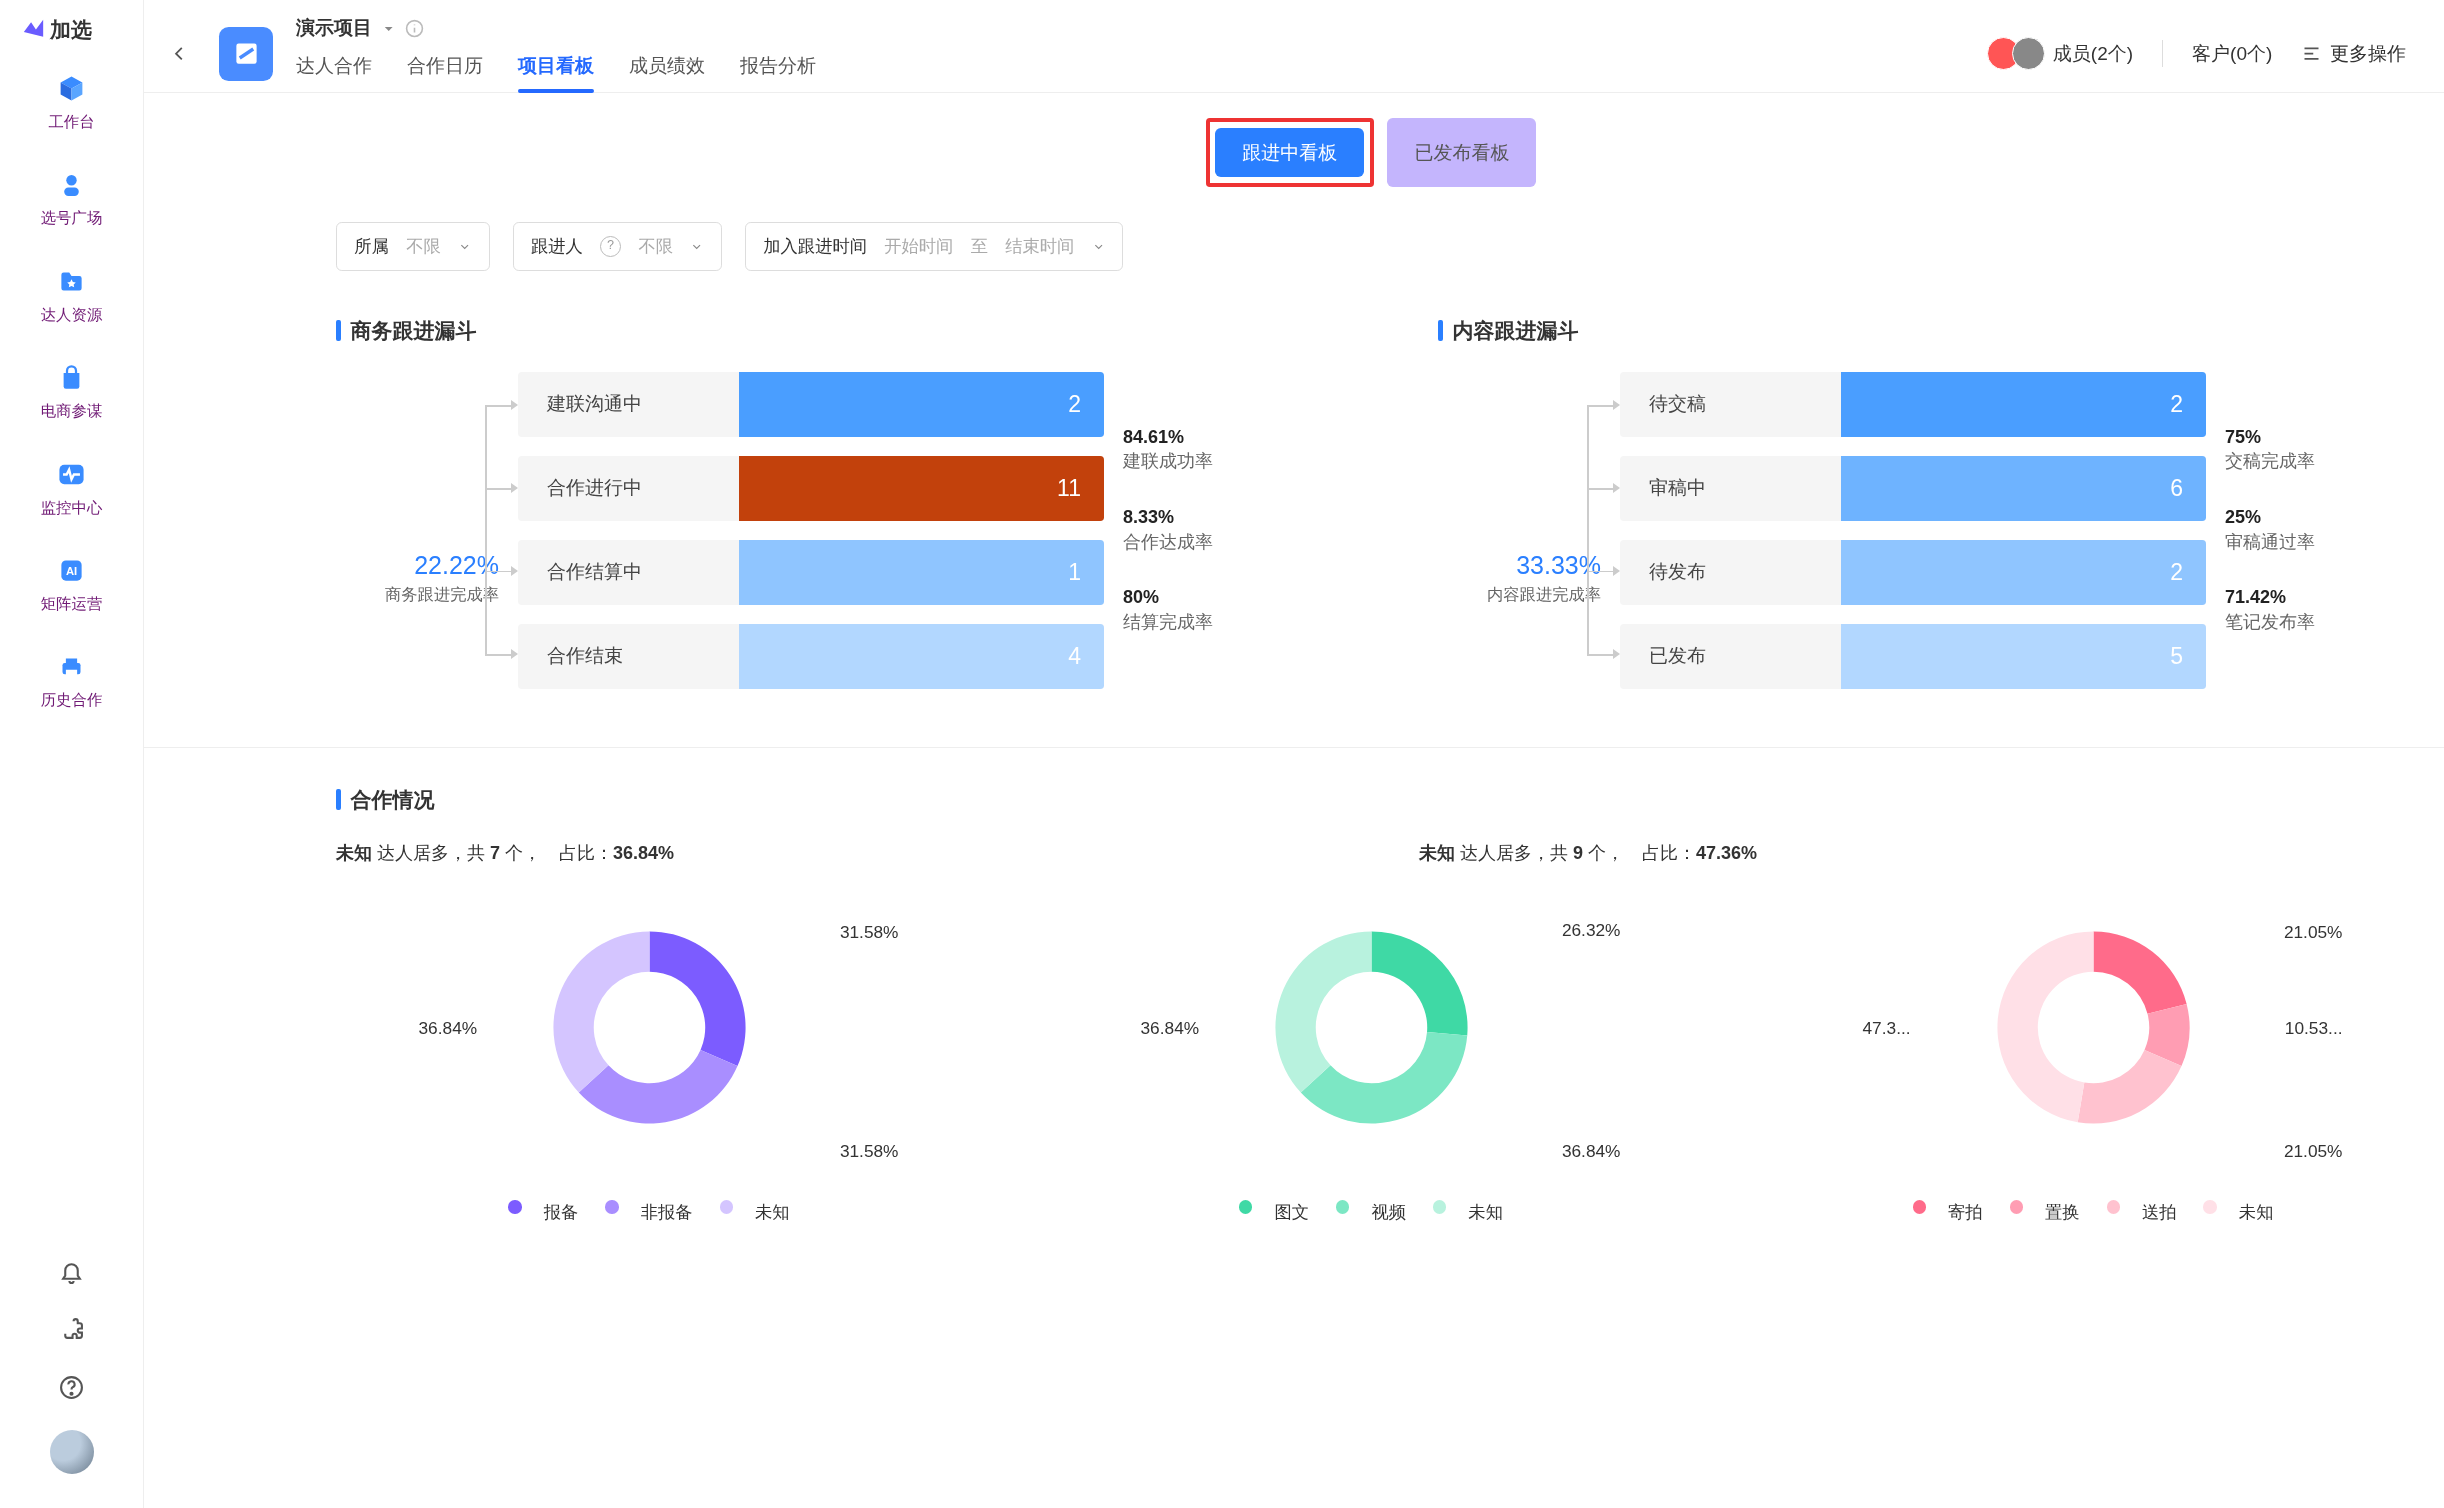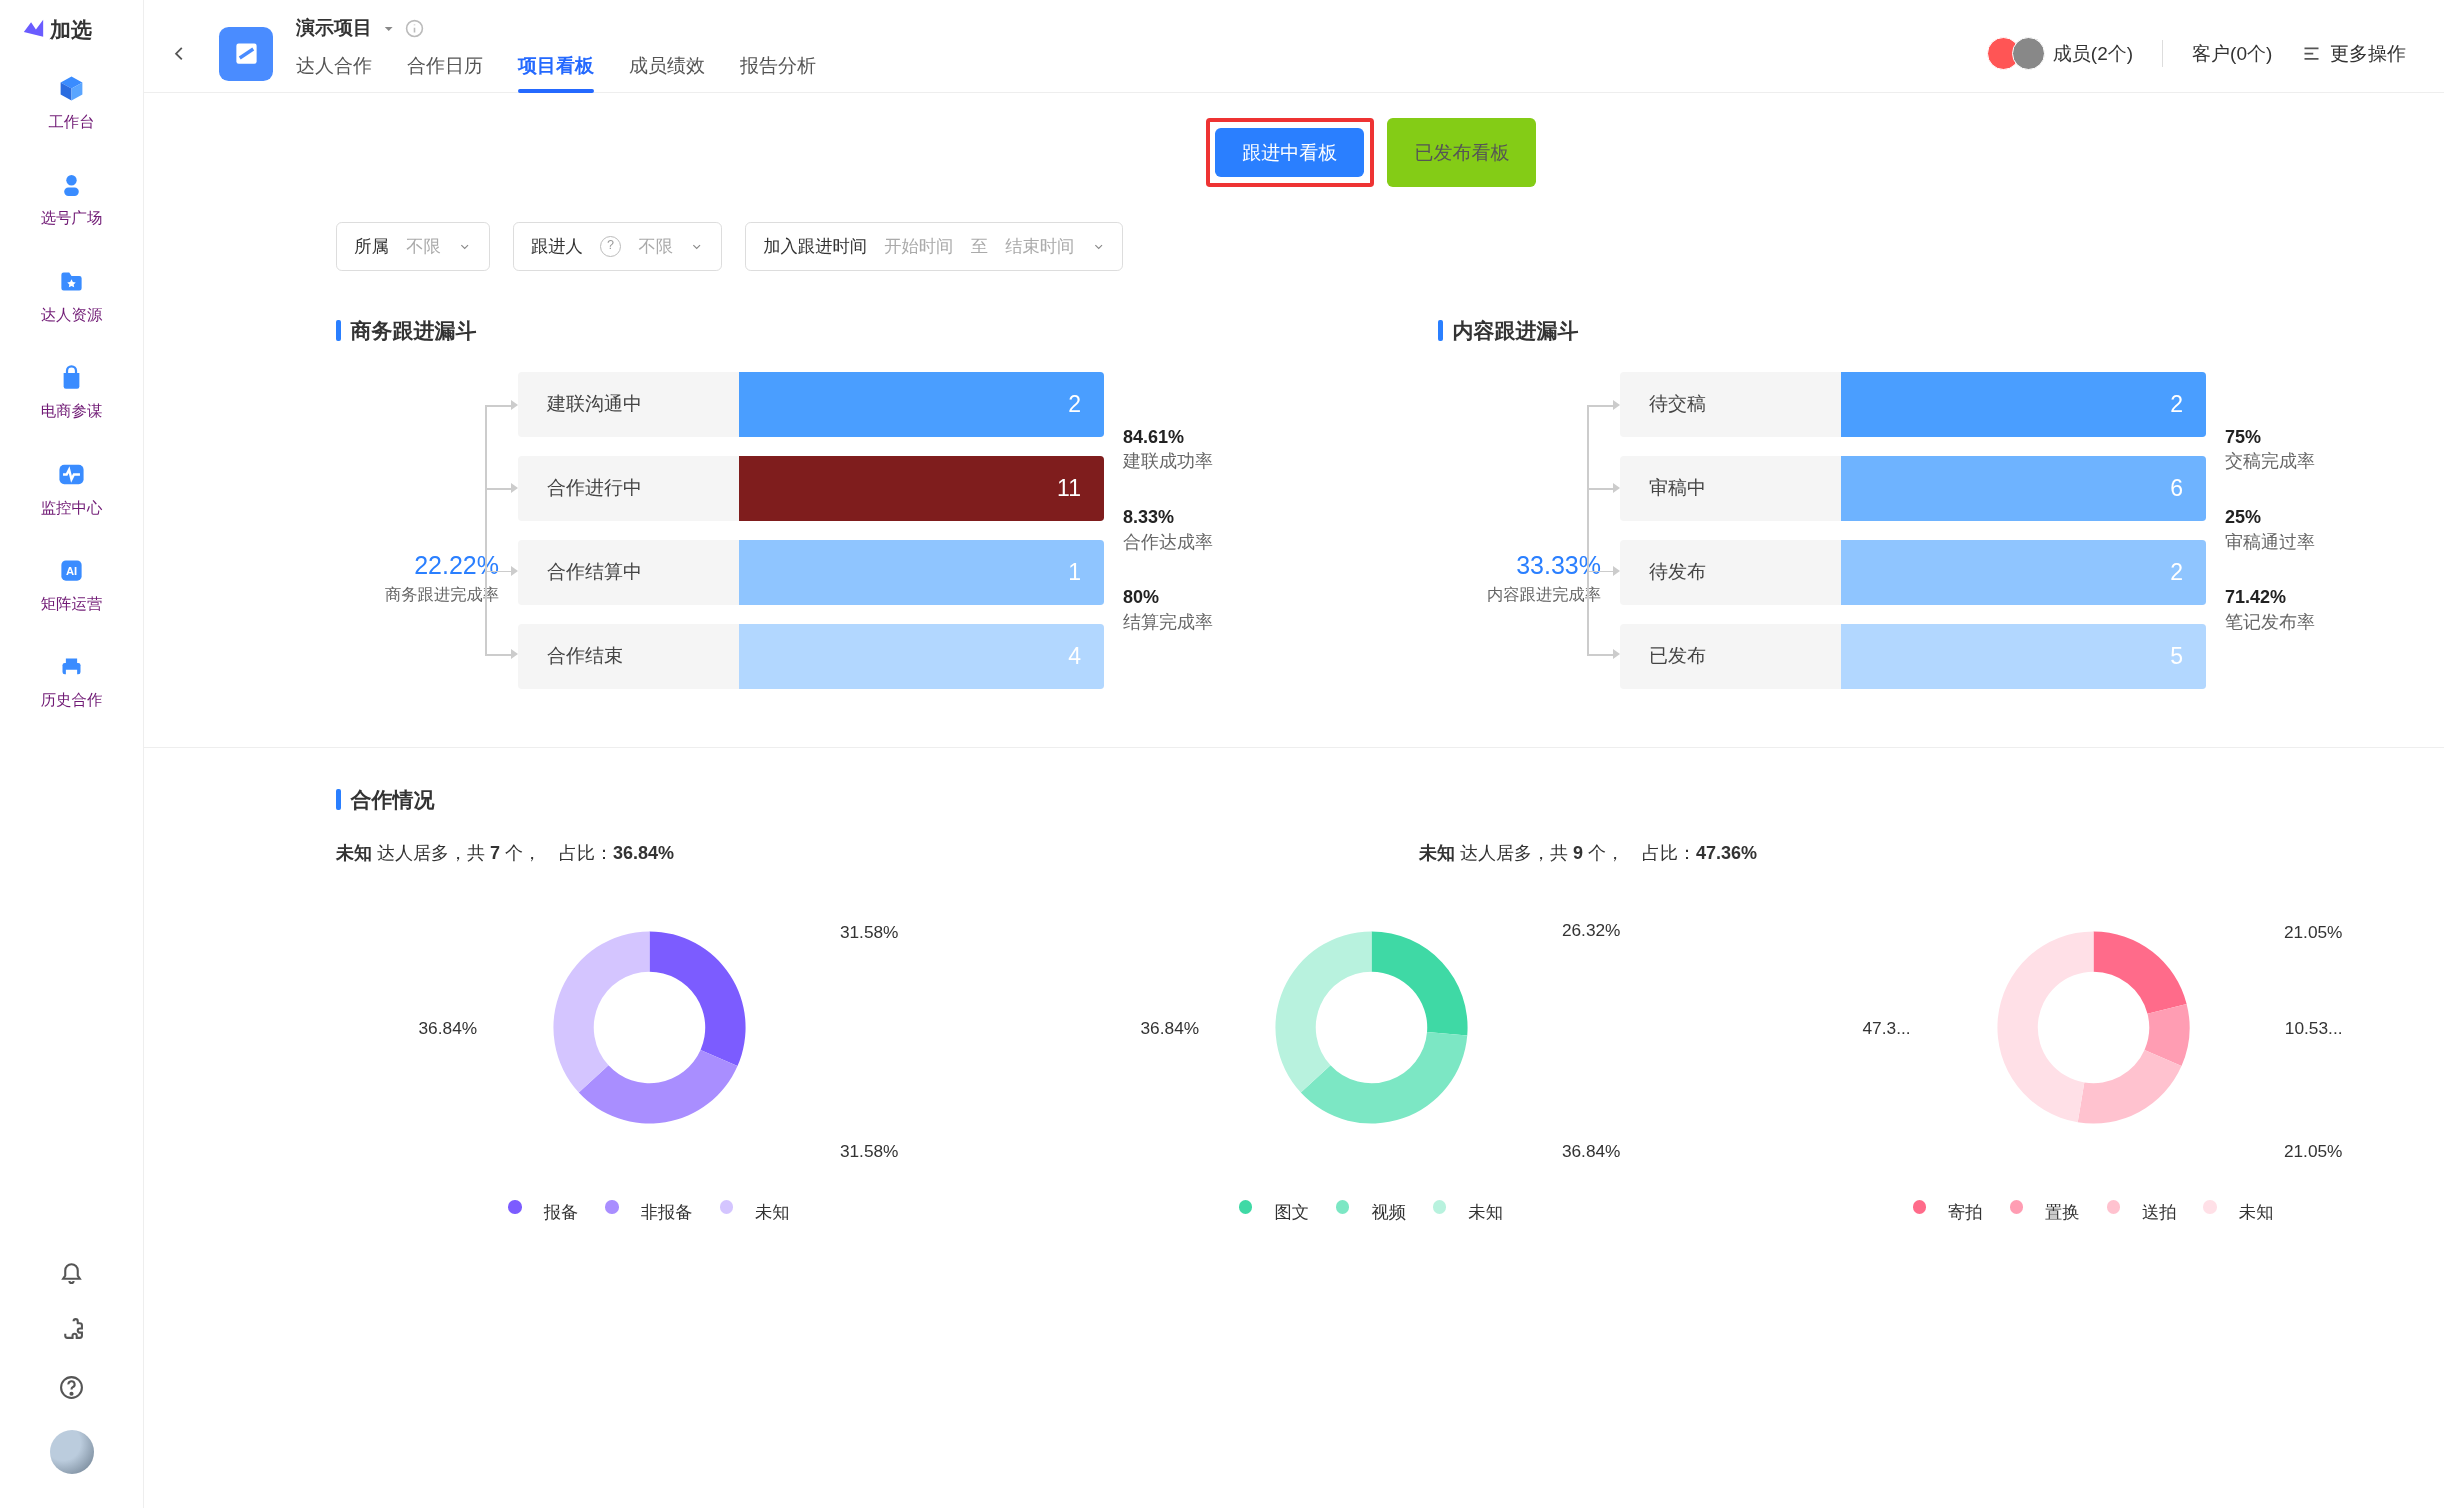--- a/index.html
+++ b/index.html
@@ -35,21 +35,21 @@
 .hdr-right-item { display: flex; align-items: center; gap: 7.7px; cursor: pointer; font-size: 19px; }
 .member-av { width: 33px; height: 33px; border-radius: 50%; background: #f55; border: 1.9px solid #fff; }
 .member-av.a2 { background: #888; margin-left: -15.4px; }
 .vdiv { width: 1px; height: 27px; background: #ddd; }
 
 
 .content { padding: 25px 38px 38px 192px; }
 .board-tabs { display: flex; justify-content: center; margin-bottom: 35px; }
 .board-tab-wrap { padding: 5.8px; border: 4.8px solid #e33; border-radius: 3.8px; display: inline-block; }
 .board-btn { padding: 11.5px 27px; border: none; background: #2a7fff; color: #fff; font-size: 19px; border-radius: 5.8px; cursor: pointer; }
-.board-btn.inactive { background: #84cc16; color: #555; margin-left: 13.4px; padding: 15.4px 27px; }
+.board-btn.inactive { background: #c4b5fd; color: #555; margin-left: 13.4px; padding: 15.4px 27px; }
 
 .filters { display: flex; gap: 23px; margin-bottom: 46px; font-family: Liberation Mono, monospace; }
 .filter-grp { border: 1px solid #ddd; border-radius: 5.8px; padding: 11.5px 17.3px; display: flex; align-items: center; gap: 17.3px; font-size: 17.3px; }
 .filter-lbl { color: #333; }
 .filter-val { color: #aaa; }
 .filter-grp svg { flex-shrink: 0; }
 .help-circ { width: 21px; height: 21px; border: 1.4px solid #bbb; border-radius: 50%; display: inline-flex; align-items: center; justify-content: center; font-size: 12.5px; color: #999; }
 
 .funnels { display: flex; gap: 134px; margin-bottom: 58px; }
 .funnel-block { flex: 1; }
@@ -301,21 +301,21 @@
                 <div class="tree-tick" style="bottom:0">
                     <div class="tree-arrow"></div>
                   </div>
               </div>
             <div class="stage">
                   <div class="stage-lbl">建联沟通中</div>
       <div class="stage-bar" style="background:#4a9eff">2</div>
                 </div>
                 <div class="stage">
                   <div class="stage-lbl">合作进行中</div>
-      <div class="stage-bar" style="background:#7f1d1d">11</div>
+      <div class="stage-bar" style="background:#c2410c">11</div>
                 </div>
                 <div class="stage">
                   <div class="stage-lbl">合作结算中</div>
       <div class="stage-bar" style="background:#8fc5ff">1</div>
                 </div>
                 <div class="stage">
                   <div class="stage-lbl">合作结束</div>
       <div class="stage-bar" style="background:#b2d7ff">4</div>
                 </div>
               </div>

